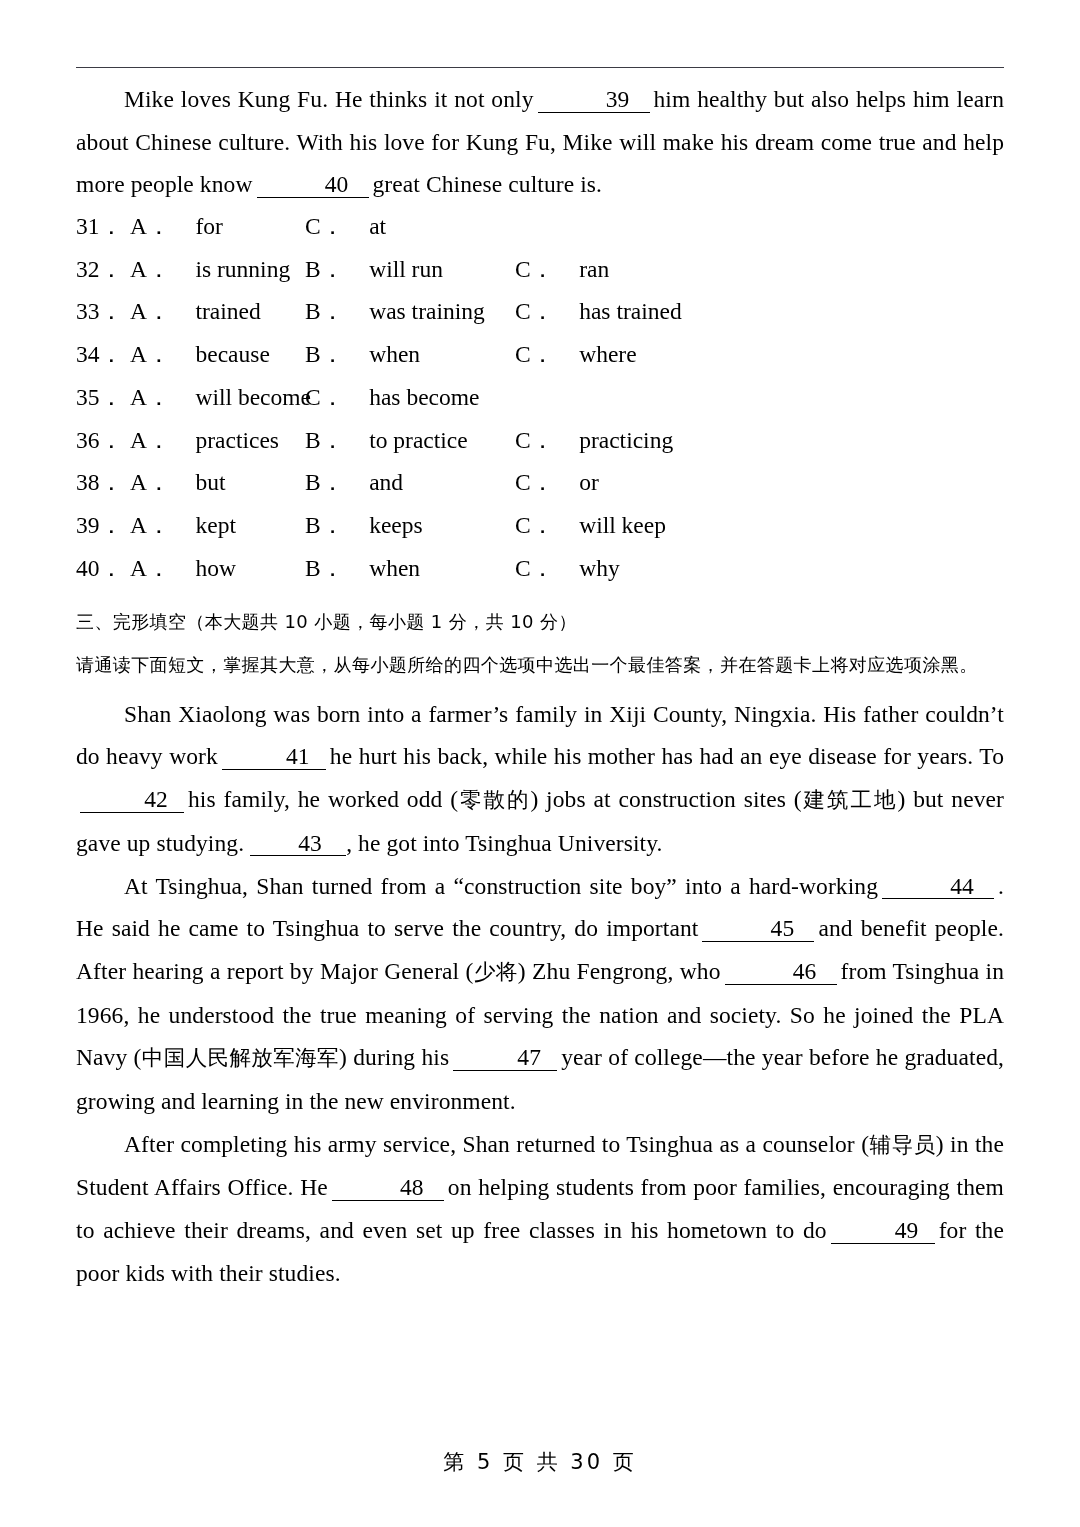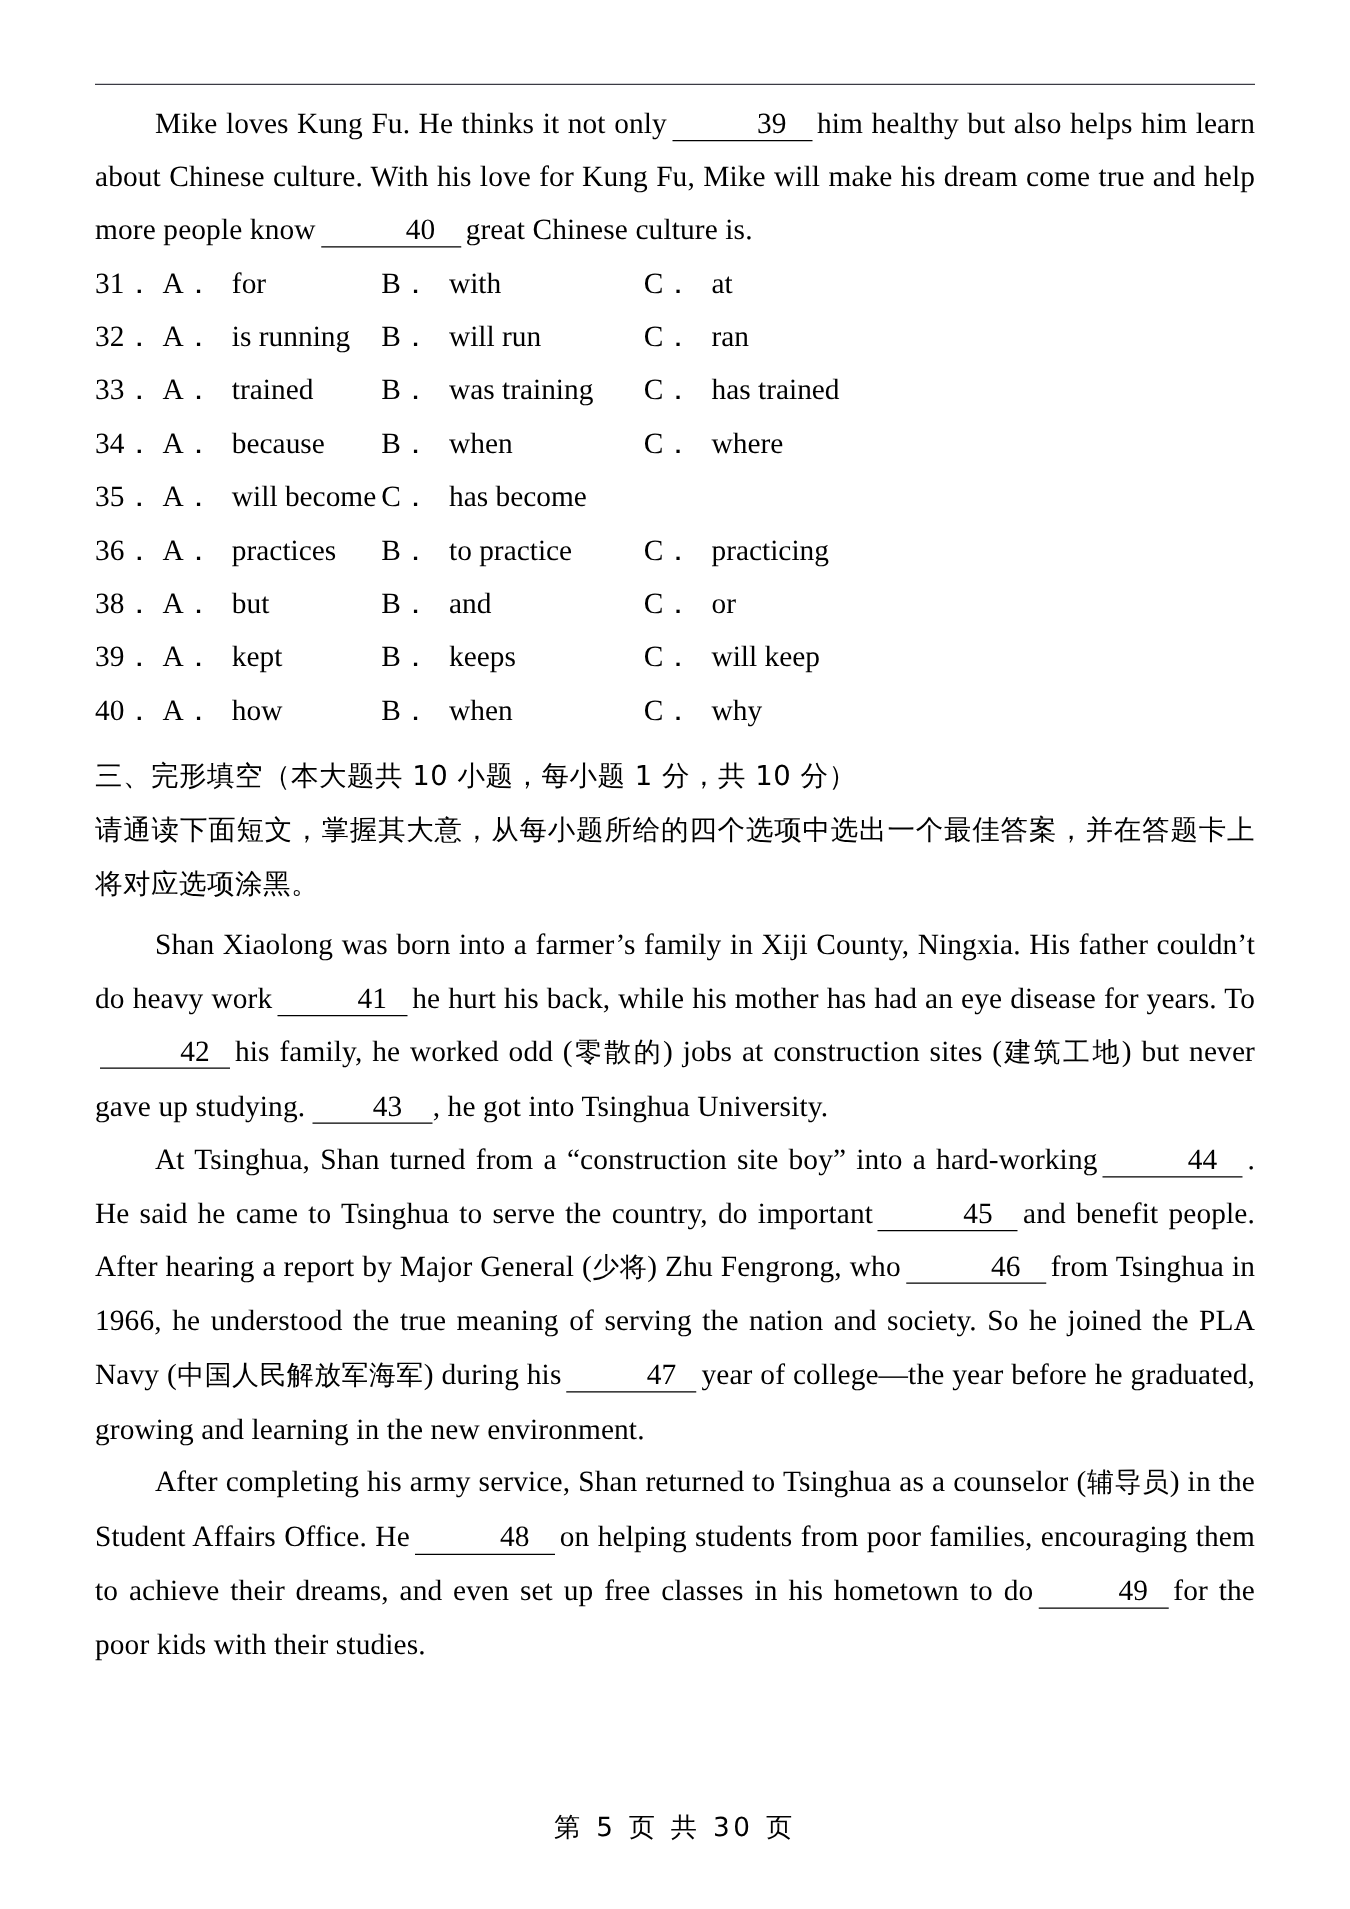--- a/index.html
+++ b/index.html
@@ -81,26 +81,26 @@
   }
   .opt-num {
     width: 54px;
     flex: 0 0 54px;
     text-align: left;
   }
   .opt-a { width: 175px; flex: 0 0 175px; }
   .opt-b { width: 210px; flex: 0 0 210px; }
   .opt-c { flex: 0 0 auto; }
   .opt-key { display: inline-block; }
-  .opt-val { display: inline-block; margin-left: 15px; }
+  .opt-val { display: inline-block; margin-left: 25px; }
 
   
   .cjk {
     font-family: "DejaVu Sans", "Liberation Sans", sans-serif;
-    font-size: 22px;
+    font-size: 18px;
     line-height: 42.7px;
     margin: 0;
     letter-spacing: 0.4px;
   }
   .cjk-heading { margin-top: 7px; }
   .cjk-instr  { text-align: justify; }
 
   .zh {
     font-family: "DejaVu Sans", "Liberation Sans", sans-serif;
     font-size: 21.5px;
@@ -129,21 +129,20 @@
 
   <div class="content">
 
     <p class="para indent"><span>Mike loves Kung Fu. He thinks it not only</span><span class="blank w-long">39</span><span>him healthy but also helps him learn about Chinese culture. With his love for Kung Fu, Mike will make his dream come true and help more people know</span><span class="blank w-long">40</span><span>great Chinese culture is.</span></p>
 
     <ul class="options">
 
       <li class="opt-row">
         <span class="opt-num">31．</span>
         <span class="opt-a"><span class="opt-key">A．</span><span class="opt-val">for</span></span>
-        <span class="opt-b"><span class="opt-key">B．</span><span class="opt-val">with</span></span>
         <span class="opt-c"><span class="opt-key">C．</span><span class="opt-val">at</span></span>
       </li>
 
       <li class="opt-row">
         <span class="opt-num">32．</span>
         <span class="opt-a"><span class="opt-key">A．</span><span class="opt-val">is running</span></span>
         <span class="opt-b"><span class="opt-key">B．</span><span class="opt-val">will run</span></span>
         <span class="opt-c"><span class="opt-key">C．</span><span class="opt-val">ran</span></span>
       </li>
 

